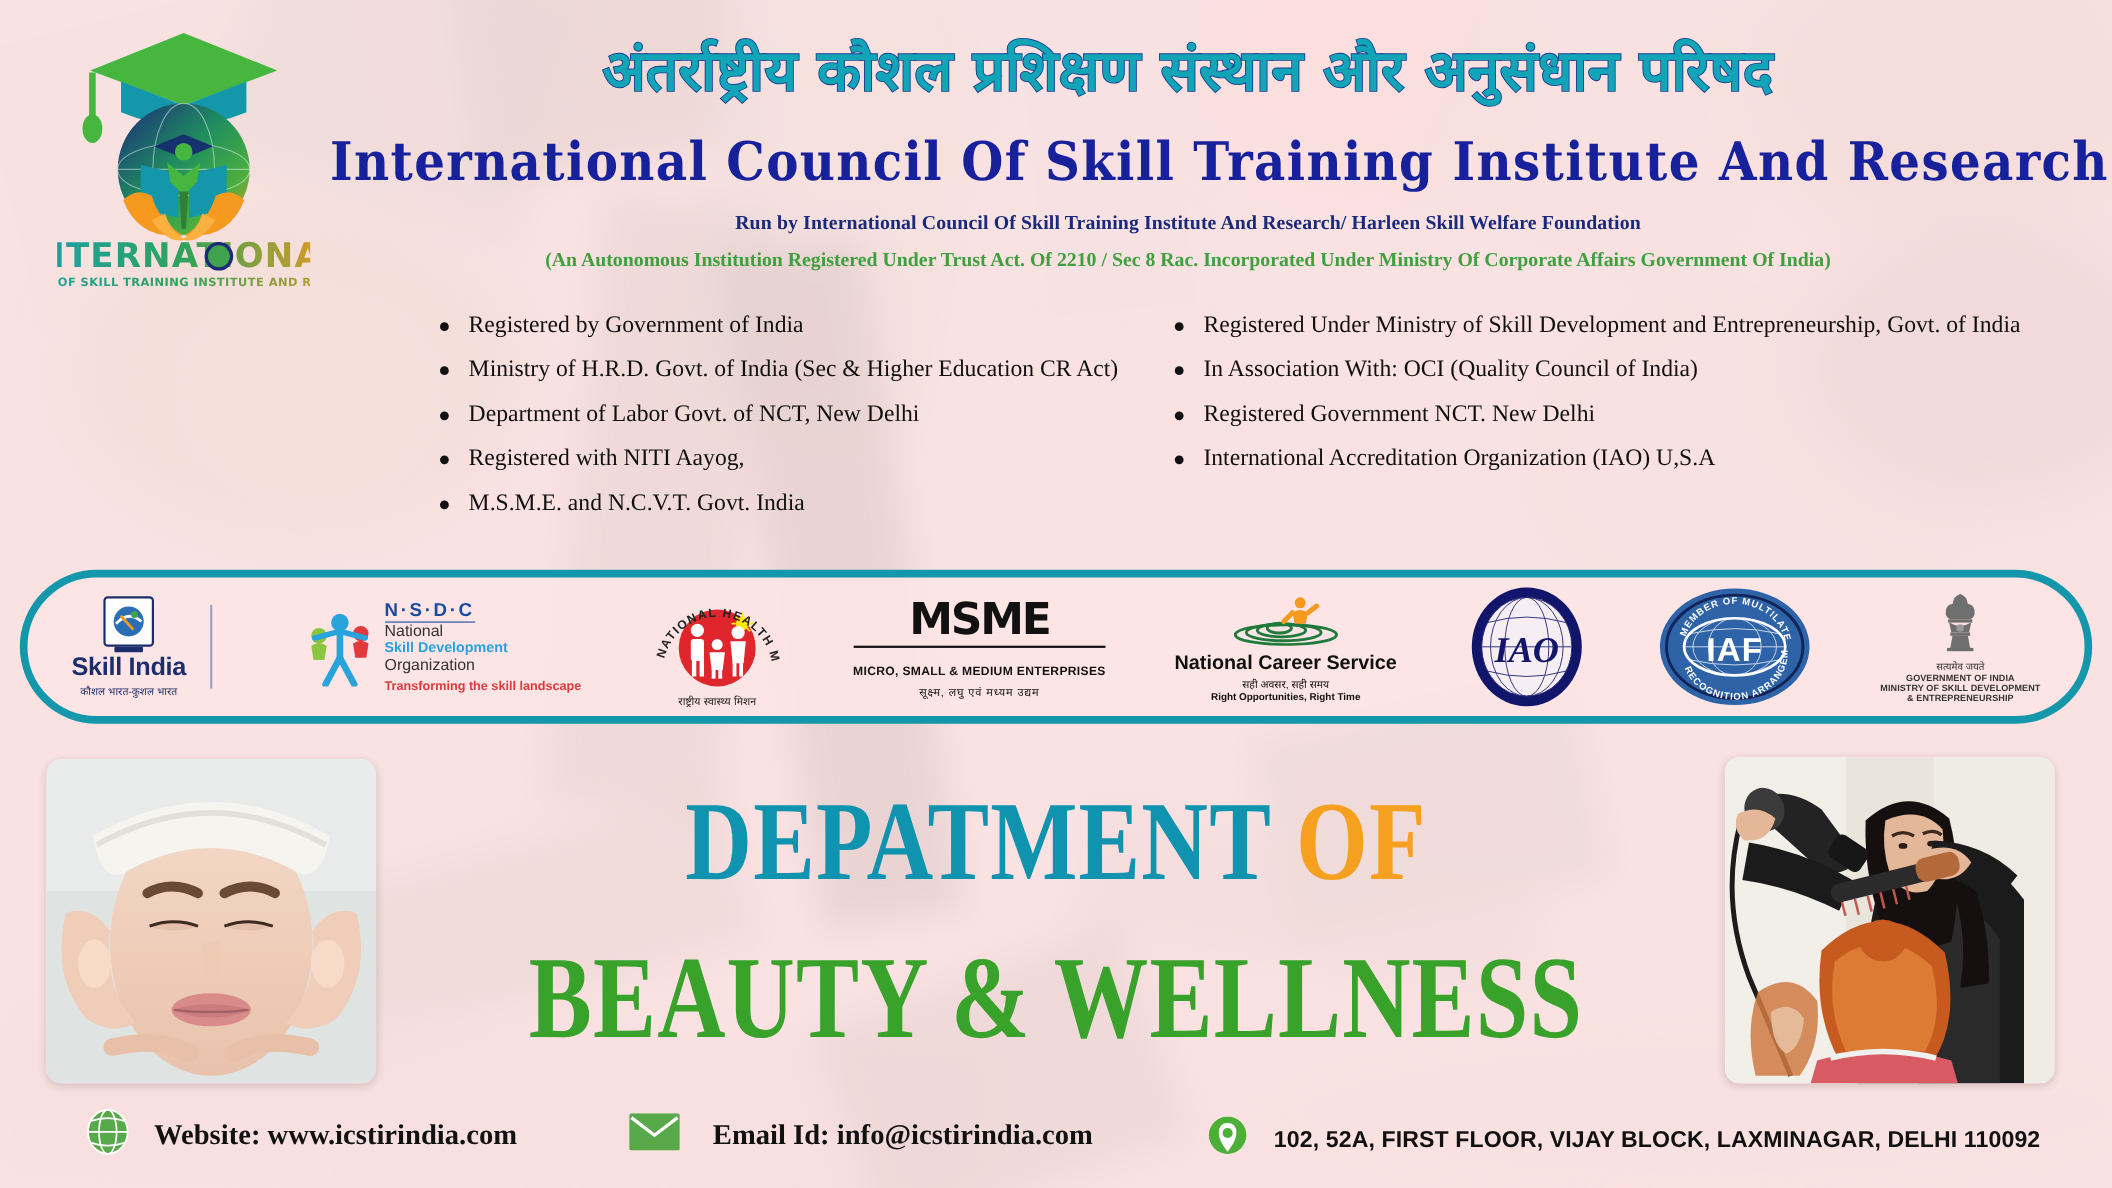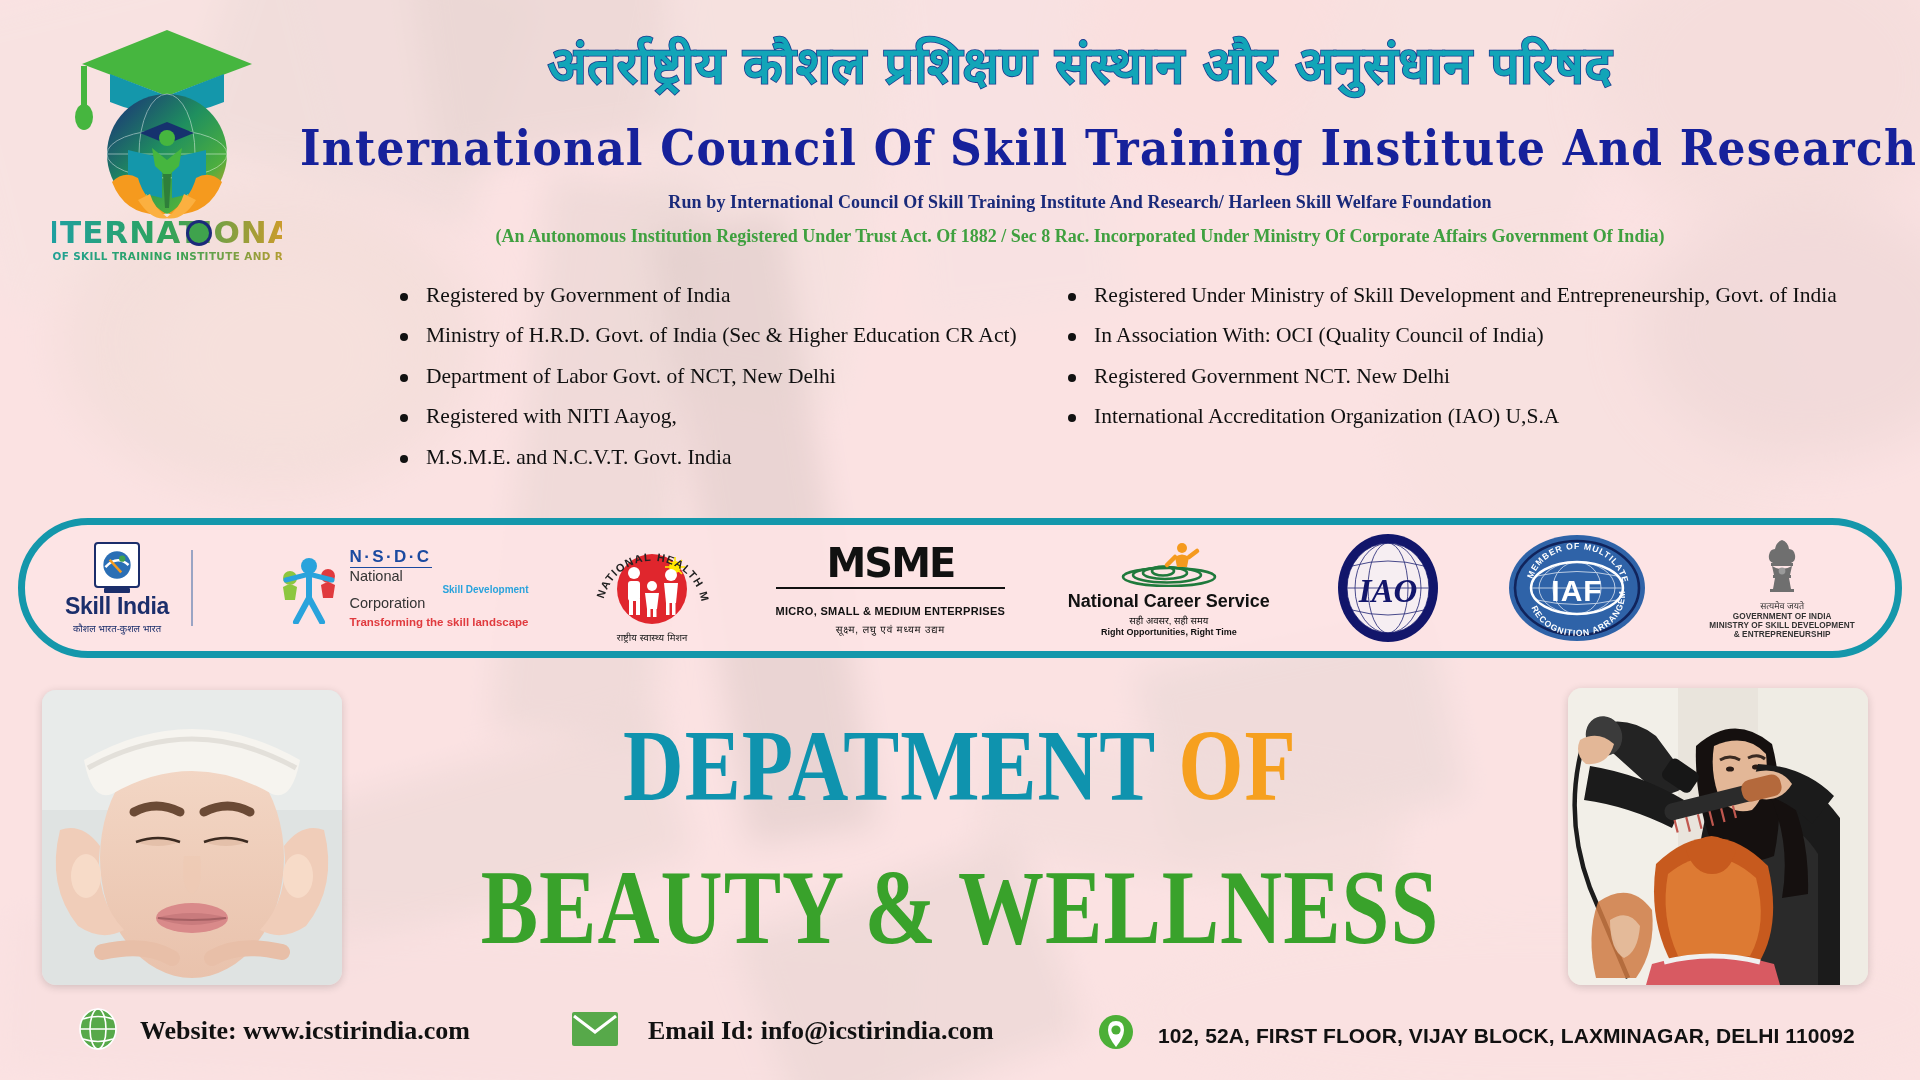--- a/index.html
+++ b/index.html
@@ -89,21 +89,21 @@
              background:#fff; position:relative; margin:0 auto 5px; }
   .si-mark::after { content:""; position:absolute; left:50%; bottom:-7px; transform:translateX(-50%);
              width:26px; height:5px; background:#1b2e6b; border-radius:1px; }
   .si-text { font-family:"Liberation Sans", sans-serif; font-weight:700; font-size:23px; color:#1b2e6b; letter-spacing:-.3px; }
   .si-sub  { font-family:"Liberation Sans", sans-serif; font-size:9.5px; color:#1b2e6b; margin-top:2px; }
   .divider-v { width:2px; height:76px; background:#9aa4c4; margin:0 22px; }
 
   .nsdc-txt { font-family:"Liberation Sans", sans-serif; line-height:1.12; }
   .nsdc-abbr { font-size:17px; font-weight:700; color:#1b4aa0; letter-spacing:2.4px; border-bottom:1.5px solid #1b4aa0; padding-bottom:1px; display:inline-block; }
   .nsdc-l1 { font-size:14.5px; color:#333; }
-  .nsdc-l2 { font-size:10px; color:#29a3dc; font-weight:700;text-align:right; }
+  .nsdc-l2 { font-size:13px; color:#29a3dc; font-weight:700; }
   .nsdc-l3 { font-size:14.5px; color:#333; }
   .nsdc-tag { font-size:11.5px; color:#e03a3e; font-weight:700; margin-top:5px; }
 
   .msme-txt { text-align:center; font-family:"Liberation Sans", sans-serif; }
   .msme-word { font-size:40px; font-weight:700; color:#111; letter-spacing:-2px;
                font-family:"DejaVu Sans", sans-serif; }
   .msme-l1 { font-size:11px; font-weight:700; color:#111; letter-spacing:.3px; border-top:2px solid #111; padding-top:16px; margin-top:1px;}
   .msme-l2 { font-size:10px; color:#111; letter-spacing:.8px; margin-top:5px; }
 
   .ncs-txt { text-align:center; font-family:"Liberation Sans", sans-serif; }
@@ -232,21 +232,21 @@
         <text x="115" y="221" font-family="DejaVu Sans, sans-serif" font-size="31" font-weight="700" fill="url(#txtG)" text-anchor="middle" letter-spacing="1">INTERNATIONAL</text>
         <circle cx="147" cy="211" r="13" fill="#1b2a7a"></circle>
         <circle cx="147" cy="211" r="10" fill="#3fa34d"></circle>
         <text x="115" y="238" font-family="DejaVu Sans, sans-serif" font-size="10.4" font-weight="700" fill="url(#txtG)" text-anchor="middle" letter-spacing=".4">COUNCIL OF SKILL TRAINING INSTITUTE AND RESEARCH</text>
       </svg>
     </div>
 
     <div class="hindi-title">अंतर्राष्ट्रीय कौशल प्रशिक्षण संस्थान और अनुसंधान परिषद</div>
     <div class="eng-title">International Council Of Skill Training Institute And Research</div>
     <div class="run-by">Run by International Council Of Skill Training Institute And Research/ Harleen Skill Welfare Foundation</div>
-    <div class="autonomous">(An Autonomous Institution Registered Under Trust Act. Of 1882 / Sec 8 Rac. Incorporated Under Ministry Of Corporate Affairs Government Of India)</div>
+    <div class="autonomous">(An Autonomous Institution Registered Under Trust Act. Of 2210 / Sec 8 Rac. Incorporated Under Ministry Of Corporate Affairs Government Of India)</div>
   </div>
 
   <div class="bullets">
     <div class="bullet-col left">
       <div class="bullet-row">
         <span class="bullet-dot"></span>
         <span class="bullet-text">Registered by Government of India</span>
       </div>
       <div class="bullet-row">
         <span class="bullet-dot"></span>
@@ -312,21 +312,21 @@
         <path d="M43 33 Q50 28 57 33 L55 46 L45 46 Z" fill="#e03a3e"></path>
         <circle cx="31" cy="14" r="8" fill="#29a3dc"></circle>
         <path d="M8 28 L31 22 L54 28" stroke="#29a3dc" stroke-width="5" fill="none" stroke-linecap="round"></path>
         <path d="M31 22 L31 48" stroke="#29a3dc" stroke-width="6"></path>
         <path d="M31 46 L18 70 M31 46 L44 70" stroke="#29a3dc" stroke-width="6" stroke-linecap="round"></path>
       </svg>
       <div class="nsdc-txt">
         <div class="nsdc-abbr">N·S·D·C</div>
         <div class="nsdc-l1">National</div>
         <div class="nsdc-l2">Skill Development</div>
-        <div class="nsdc-l3">Corporation</div>
+        <div class="nsdc-l3">Organization</div>
         <div class="nsdc-tag">Transforming the skill landscape</div>
       </div>
     </div>
 
     <div class="logo-slot">
       <svg width="122" height="118" viewBox="0 0 122 118">
         <defs>
             <path id="nhmArc" d="M 12 74 A 50 50 0 0 1 110 70"></path>
           </defs>
         <circle cx="61" cy="60" r="35" fill="#e0262d"></circle>

